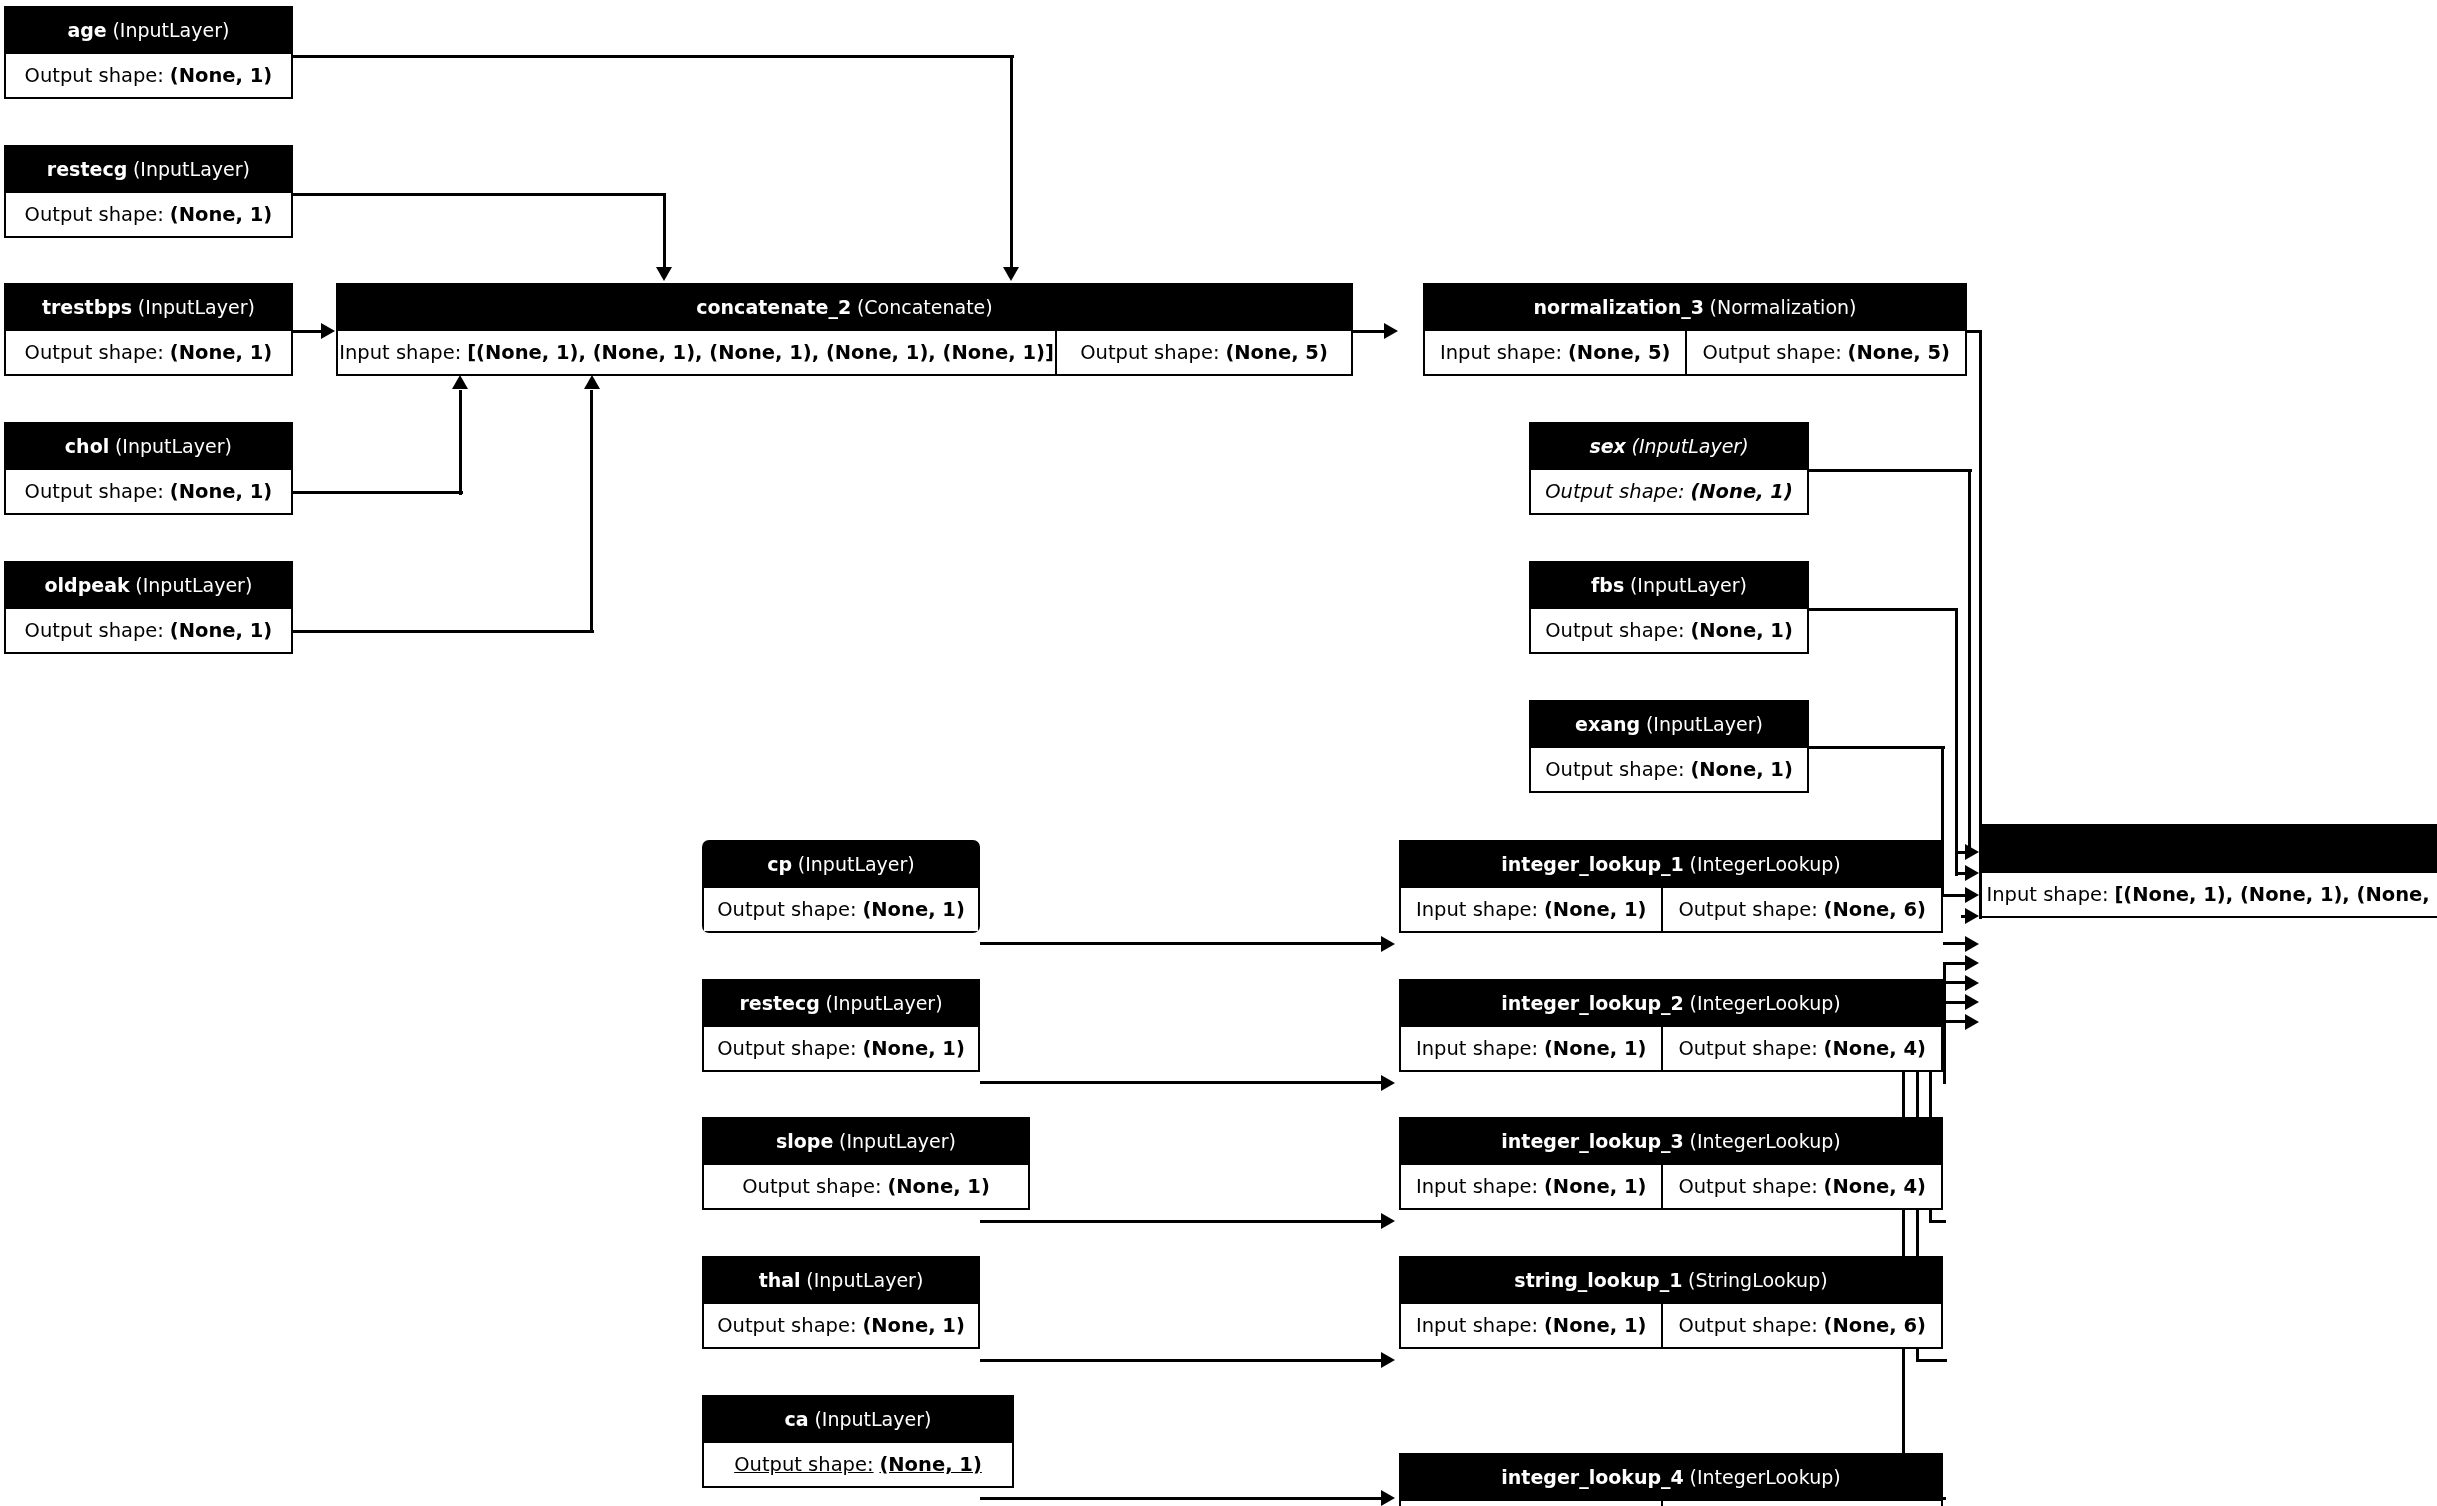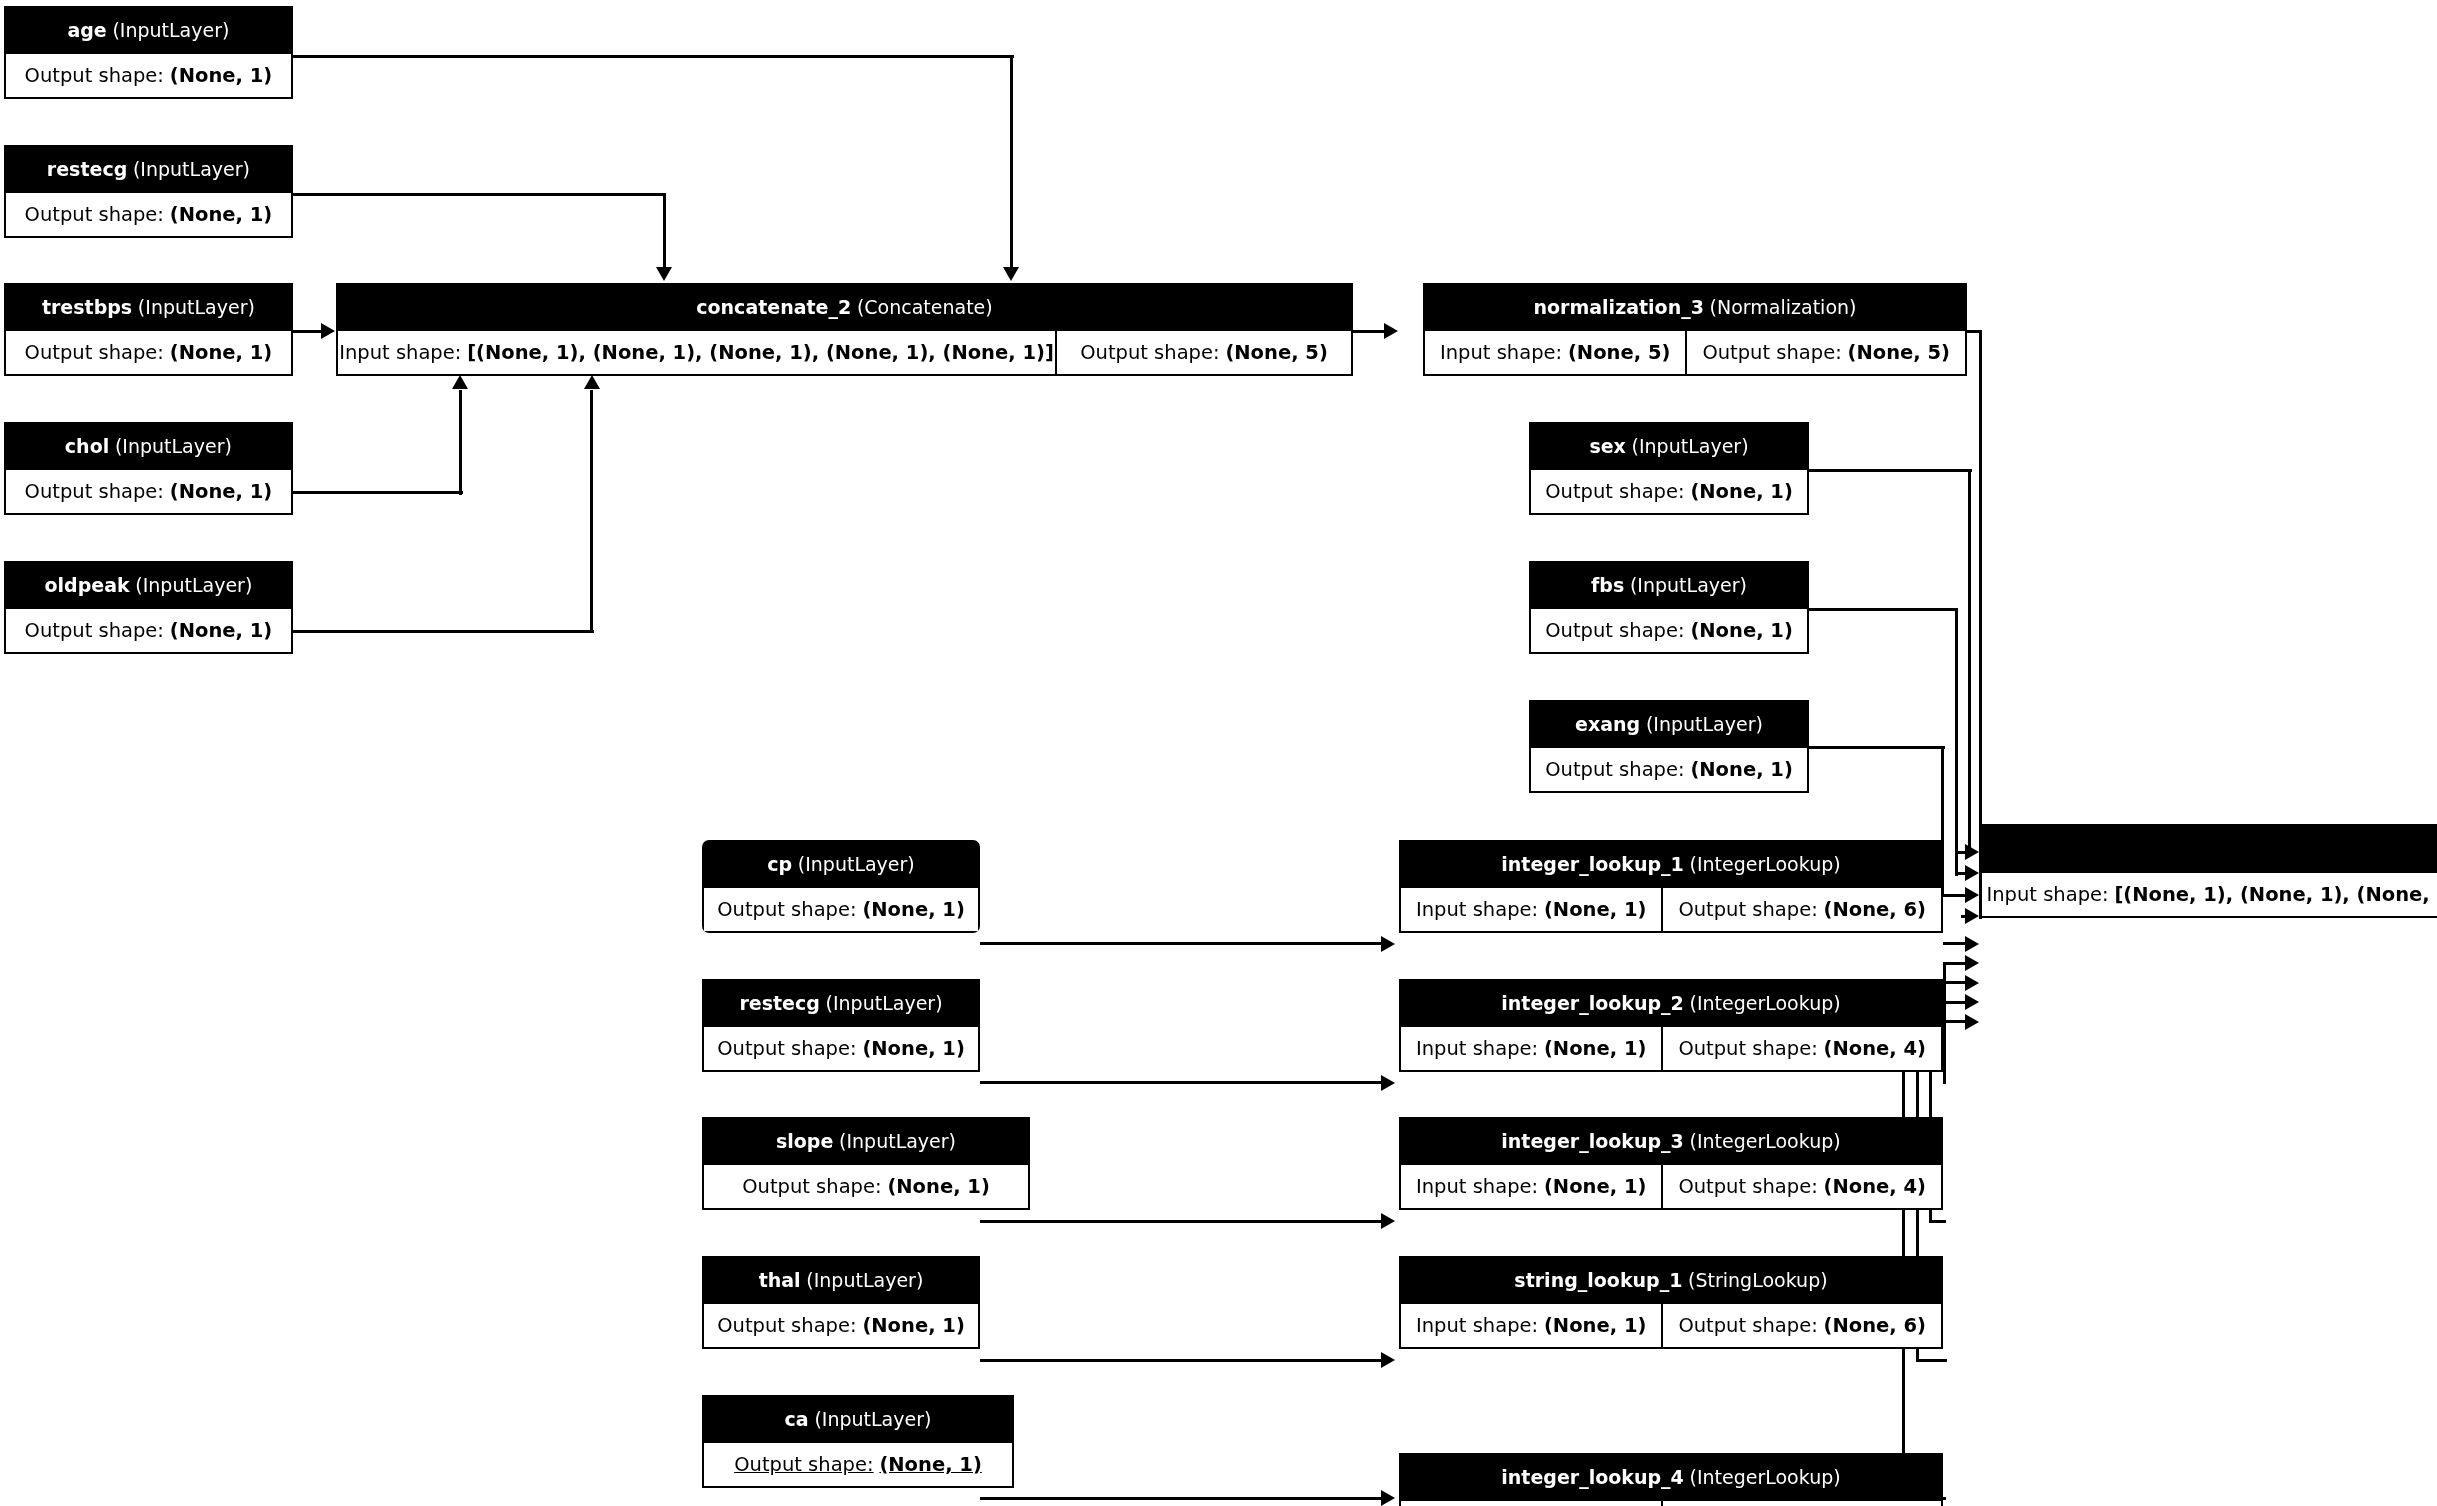--- a/index.html
+++ b/index.html
@@ -229,21 +229,21 @@
         <span class="lab">Input shape:</span>
         <span class="val">(None, 5)</span>
       </div>
       <div class="cell">
         <span class="lab">Output shape:</span>
         <span class="val">(None, 5)</span>
       </div>
     </div>
   </div>
 
-  <div class="node sz-in" style="left:1529px;top:422px;width:280px;">
+  <div class="node sz-in" style="left:1529px;top:422px;width:280px;font-style:italic;">
     <div class="hdr">
       <span class="nm">sex</span>
       <span class="ty">(InputLayer)</span>
     </div>
     <div class="body">
       <div class="cell">
         <span class="lab">Output shape:</span>
         <span class="val">(None, 1)</span>
       </div>
     </div>

